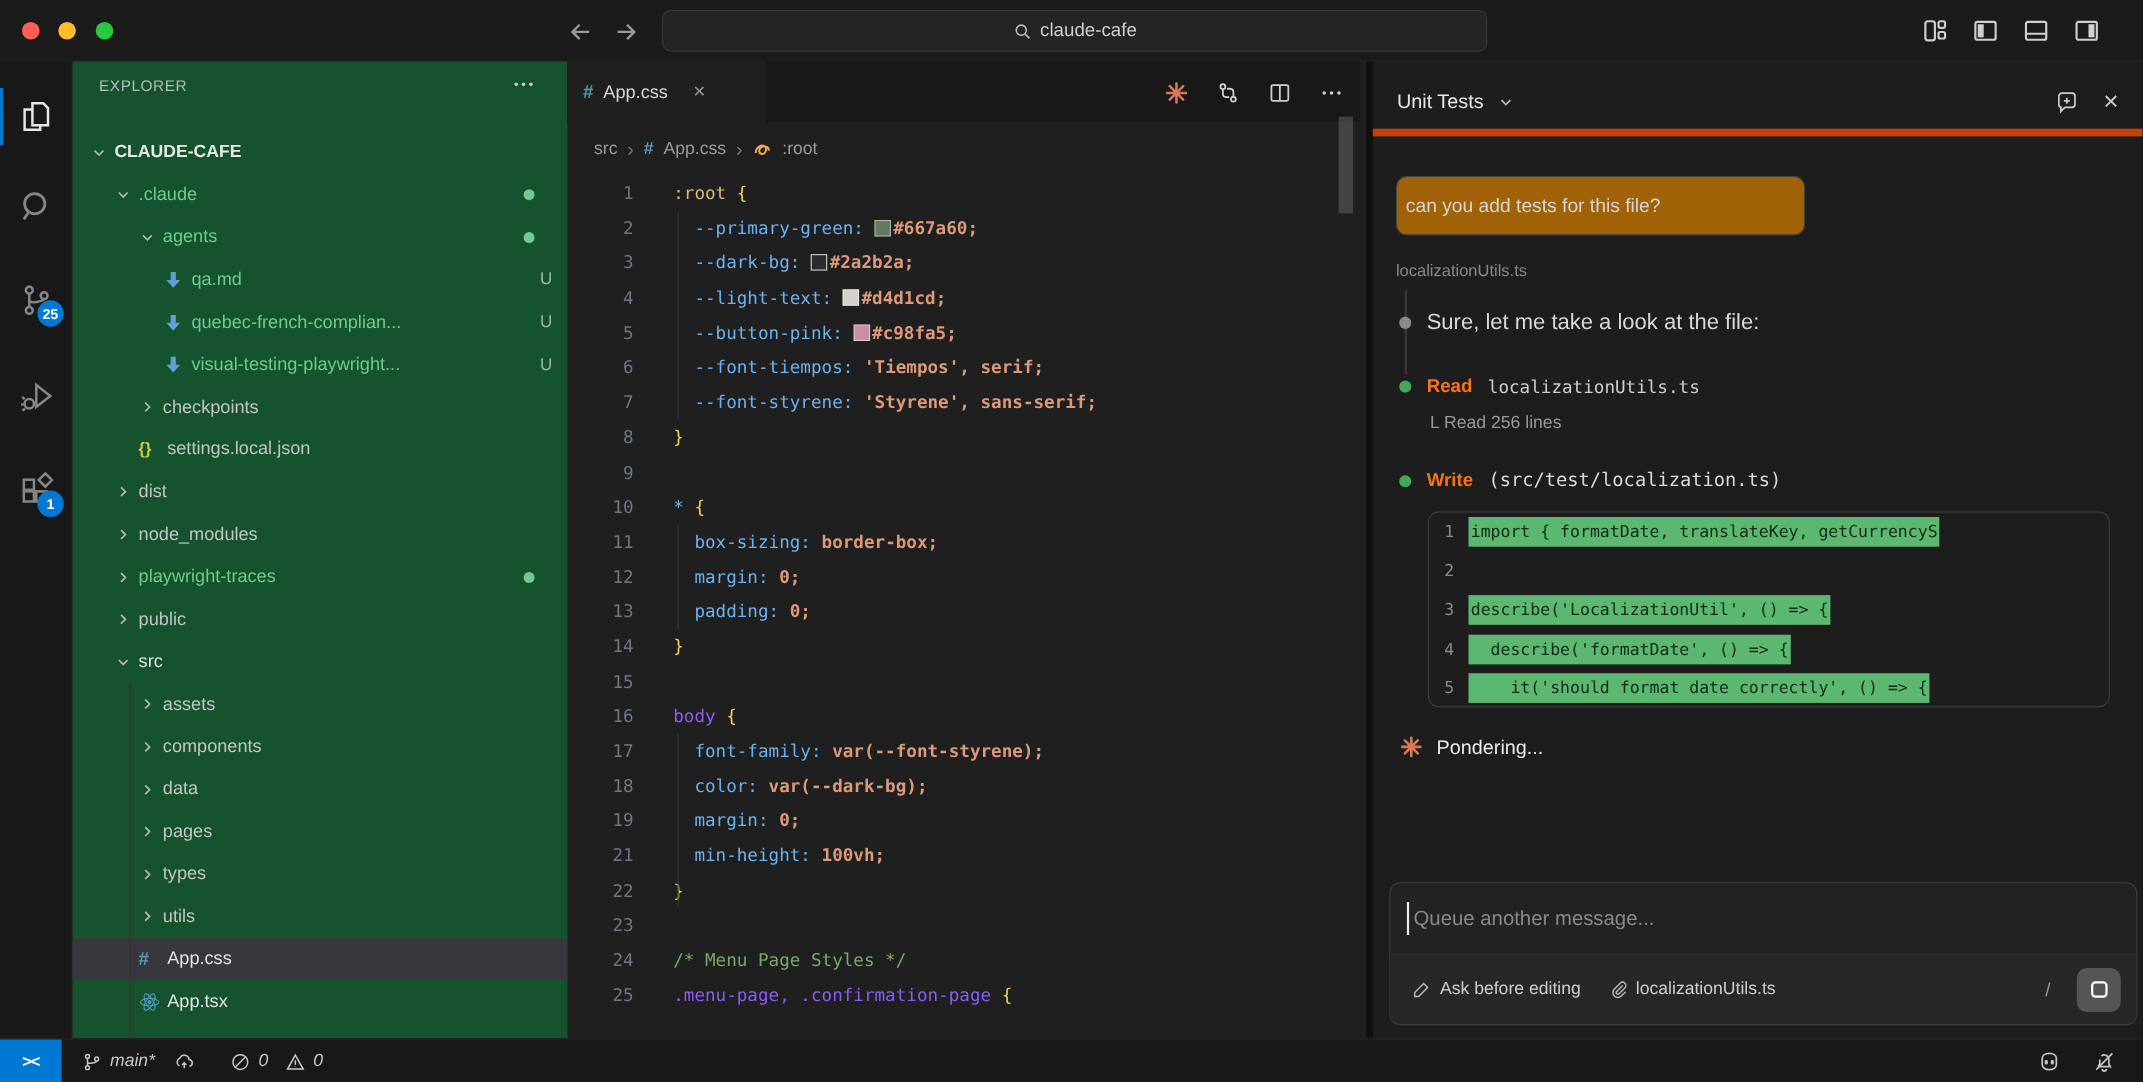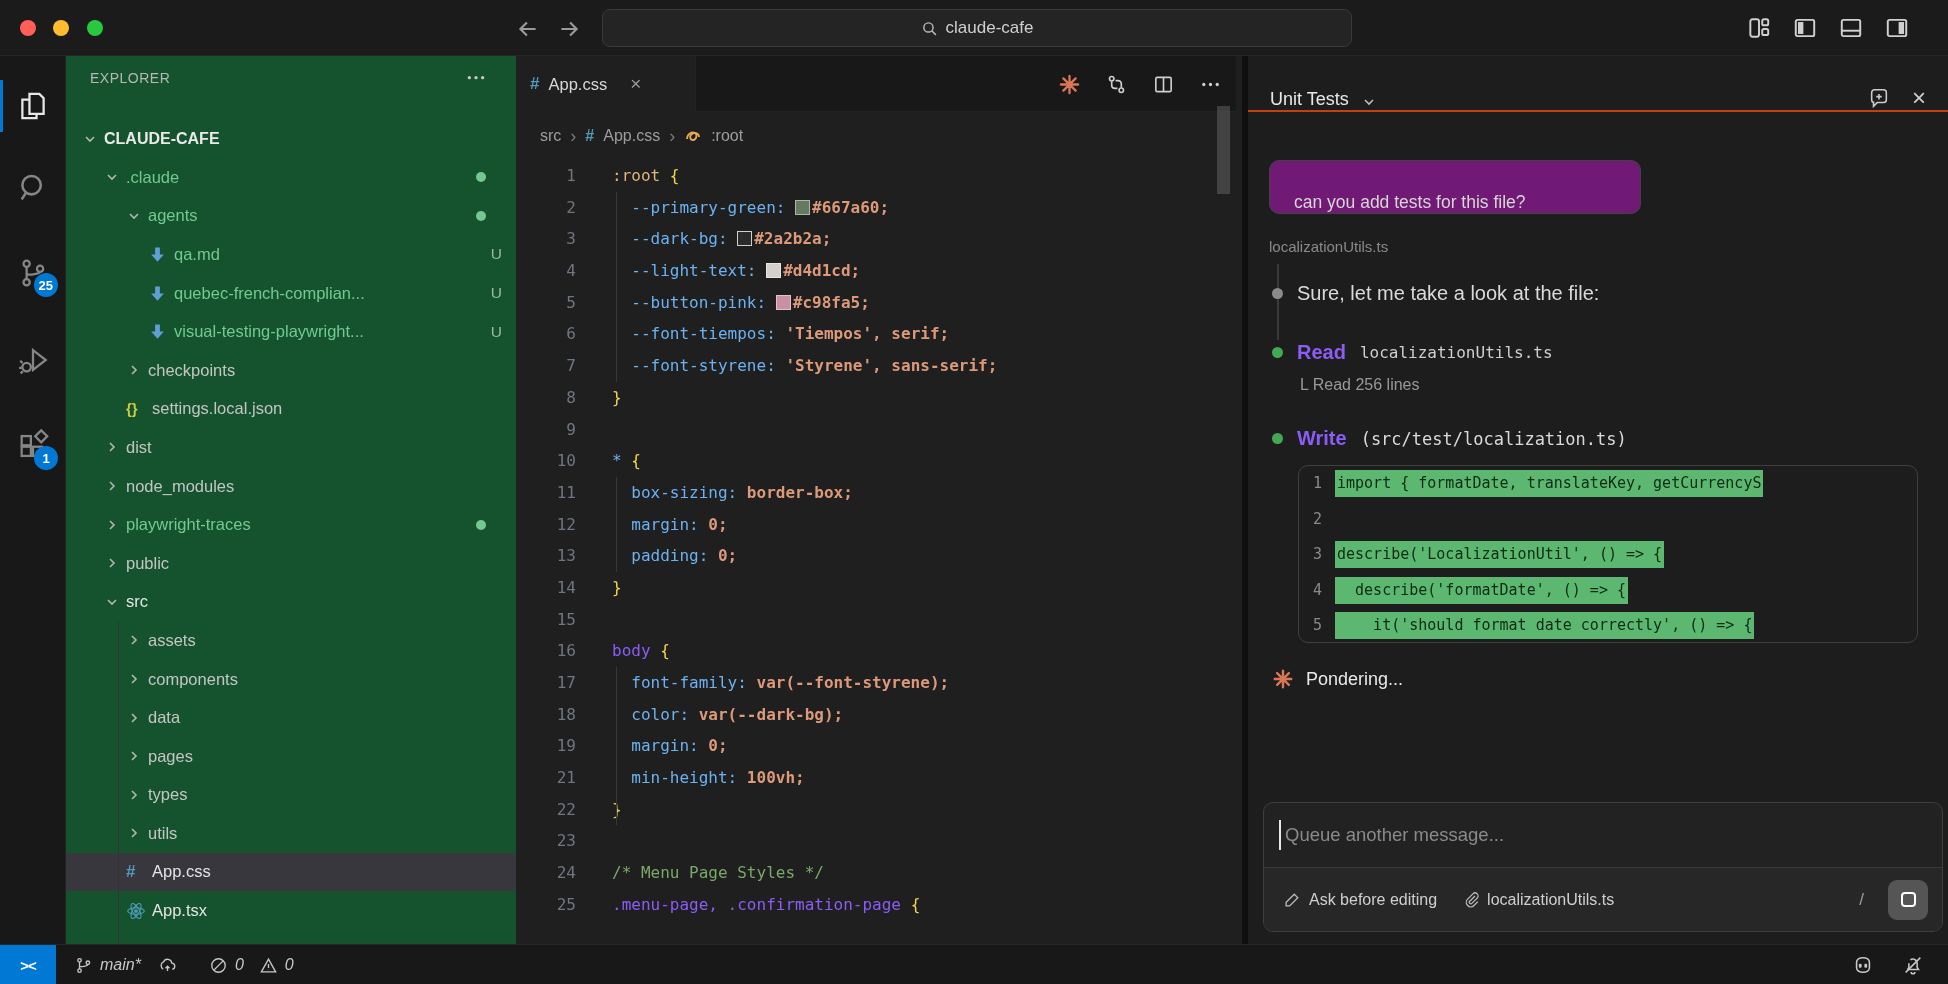--- a/index.html
+++ b/index.html
@@ -61,34 +61,34 @@
   .code-line .ct { position:absolute; left:96px; }
   .tok-pseudo{color:#dcb67a;} .tok-brace{color:#f2d64b;} .tok-prop{color:#6cb2f0;}
   .tok-val{color:#dd9a7a;font-weight:bold;} .tok-comment{color:#79a867;} .tok-selred{color:#8b5cf6;}
   .tok-selblue{color:#6cb2f0;} .tok-plain{color:#d4d4d4;}
   .swatch { display:inline-block; width:15px; height:15px; vertical-align:-2px; margin-right:2px; border:1px solid rgba(255,255,255,.45); }
   .code-guide { position:absolute; width:1px; background:#373737; left:100px; }
   .ed-scroll { position:absolute; right:6px; top:50px; width:13px; height:88px; background:rgba(110,110,110,.45); }
 
   
   .rpanel { position:absolute; left:1242px; top:56px; width:706px; height:888px; background:#1d1d1d; border-left:6px solid #101010; }
-  .rp-head { position:absolute; left:0; top:0; width:100%; height:56px; border-bottom:2px solid #c2410c; display:flex; align-items:flex-end; }
+  .rp-head { position:absolute; left:0; top:12px; width:100%; height:56px; border-bottom:7px solid #c2410c; display:flex; align-items:center; }
   .rp-title { margin-left:22px; color:#e8e8e8; font-size:18px; }
   .rp-chev { margin-left:12px; width:16px; height:16px; color:#bdbdbd; }
   .rp-hicons { position:absolute; right:22px; display:flex; gap:22px; align-items:center; color:#cccccc; }
   .rp-hicons .hi { width:22px; height:22px; }
   .rp-close { font-size:24px; color:#cccccc; line-height:1; }
-  .bubble { position:absolute; left:21px; top:104px; width:372px; height:54px; background:#701a75; border:1px solid #424242; border-radius:10px; display:flex; align-items:flex-end; padding-left:24px; color:#d6d6d6; font-size:17.5px; }
+  .bubble { position:absolute; left:21px; top:104px; width:372px; height:54px; background:#a16207; border:1px solid #424242; border-radius:10px; display:flex; align-items:center; padding-left:8px; color:#d6d6d6; font-size:17.5px; }
   .ctxfile { position:absolute; left:21px; top:182px; color:#8a8a8a; font-size:15px; }
   .thread { position:absolute; left:29px; top:208px; width:1.5px; height:76px; background:#3a3a3a; }
   .chatrow { position:absolute; display:flex; align-items:center; gap:14px; }
   .dotb { width:11px; height:11px; border-radius:50%; flex:0 0 11px; }
   .dot-gray{ background:#8a8a8a; } .dot-green{ background:#43a854; }
   .introtext { color:#dadada; font-size:20px; }
-  .steplabel { color:#8b5cf6; font-size:20px; font-weight:bold; }
+  .steplabel { color:#f97316; font-size:17px; font-weight:bold; }
   .stepfile { font-family:"DejaVu Sans Mono", monospace; font-size:16px; color:#cfcfcf; }
   .steppath { font-family:"DejaVu Sans Mono", monospace; font-size:17px; color:#dadada; }
   .stepsub { position:absolute; left:52px; color:#999; font-size:16px; }
   .diffblock { position:absolute; left:50px; top:409px; width:620px; height:178px; border:1px solid #3f3f3f; border-radius:10px; overflow:hidden; font-family:"DejaVu Sans Mono", monospace; font-size:15px; }
   .diffline { height:35.6px; line-height:35.6px; position:relative; white-space:pre; }
   .diffline .dn { position:absolute; left:14px; color:#8a8a8a; }
   .diffline .dt { position:absolute; left:36px; }
   .diffline .dt .add { background:#5cb870; color:#0c2b15; padding:4px 2px 5px 2px; }
   .ponder { position:absolute; left:24px; top:612px; display:flex; align-items:center; gap:12px; color:#eaeaea; font-size:18px; }
   .spark { width:22px; height:22px; color:#d97757; }

